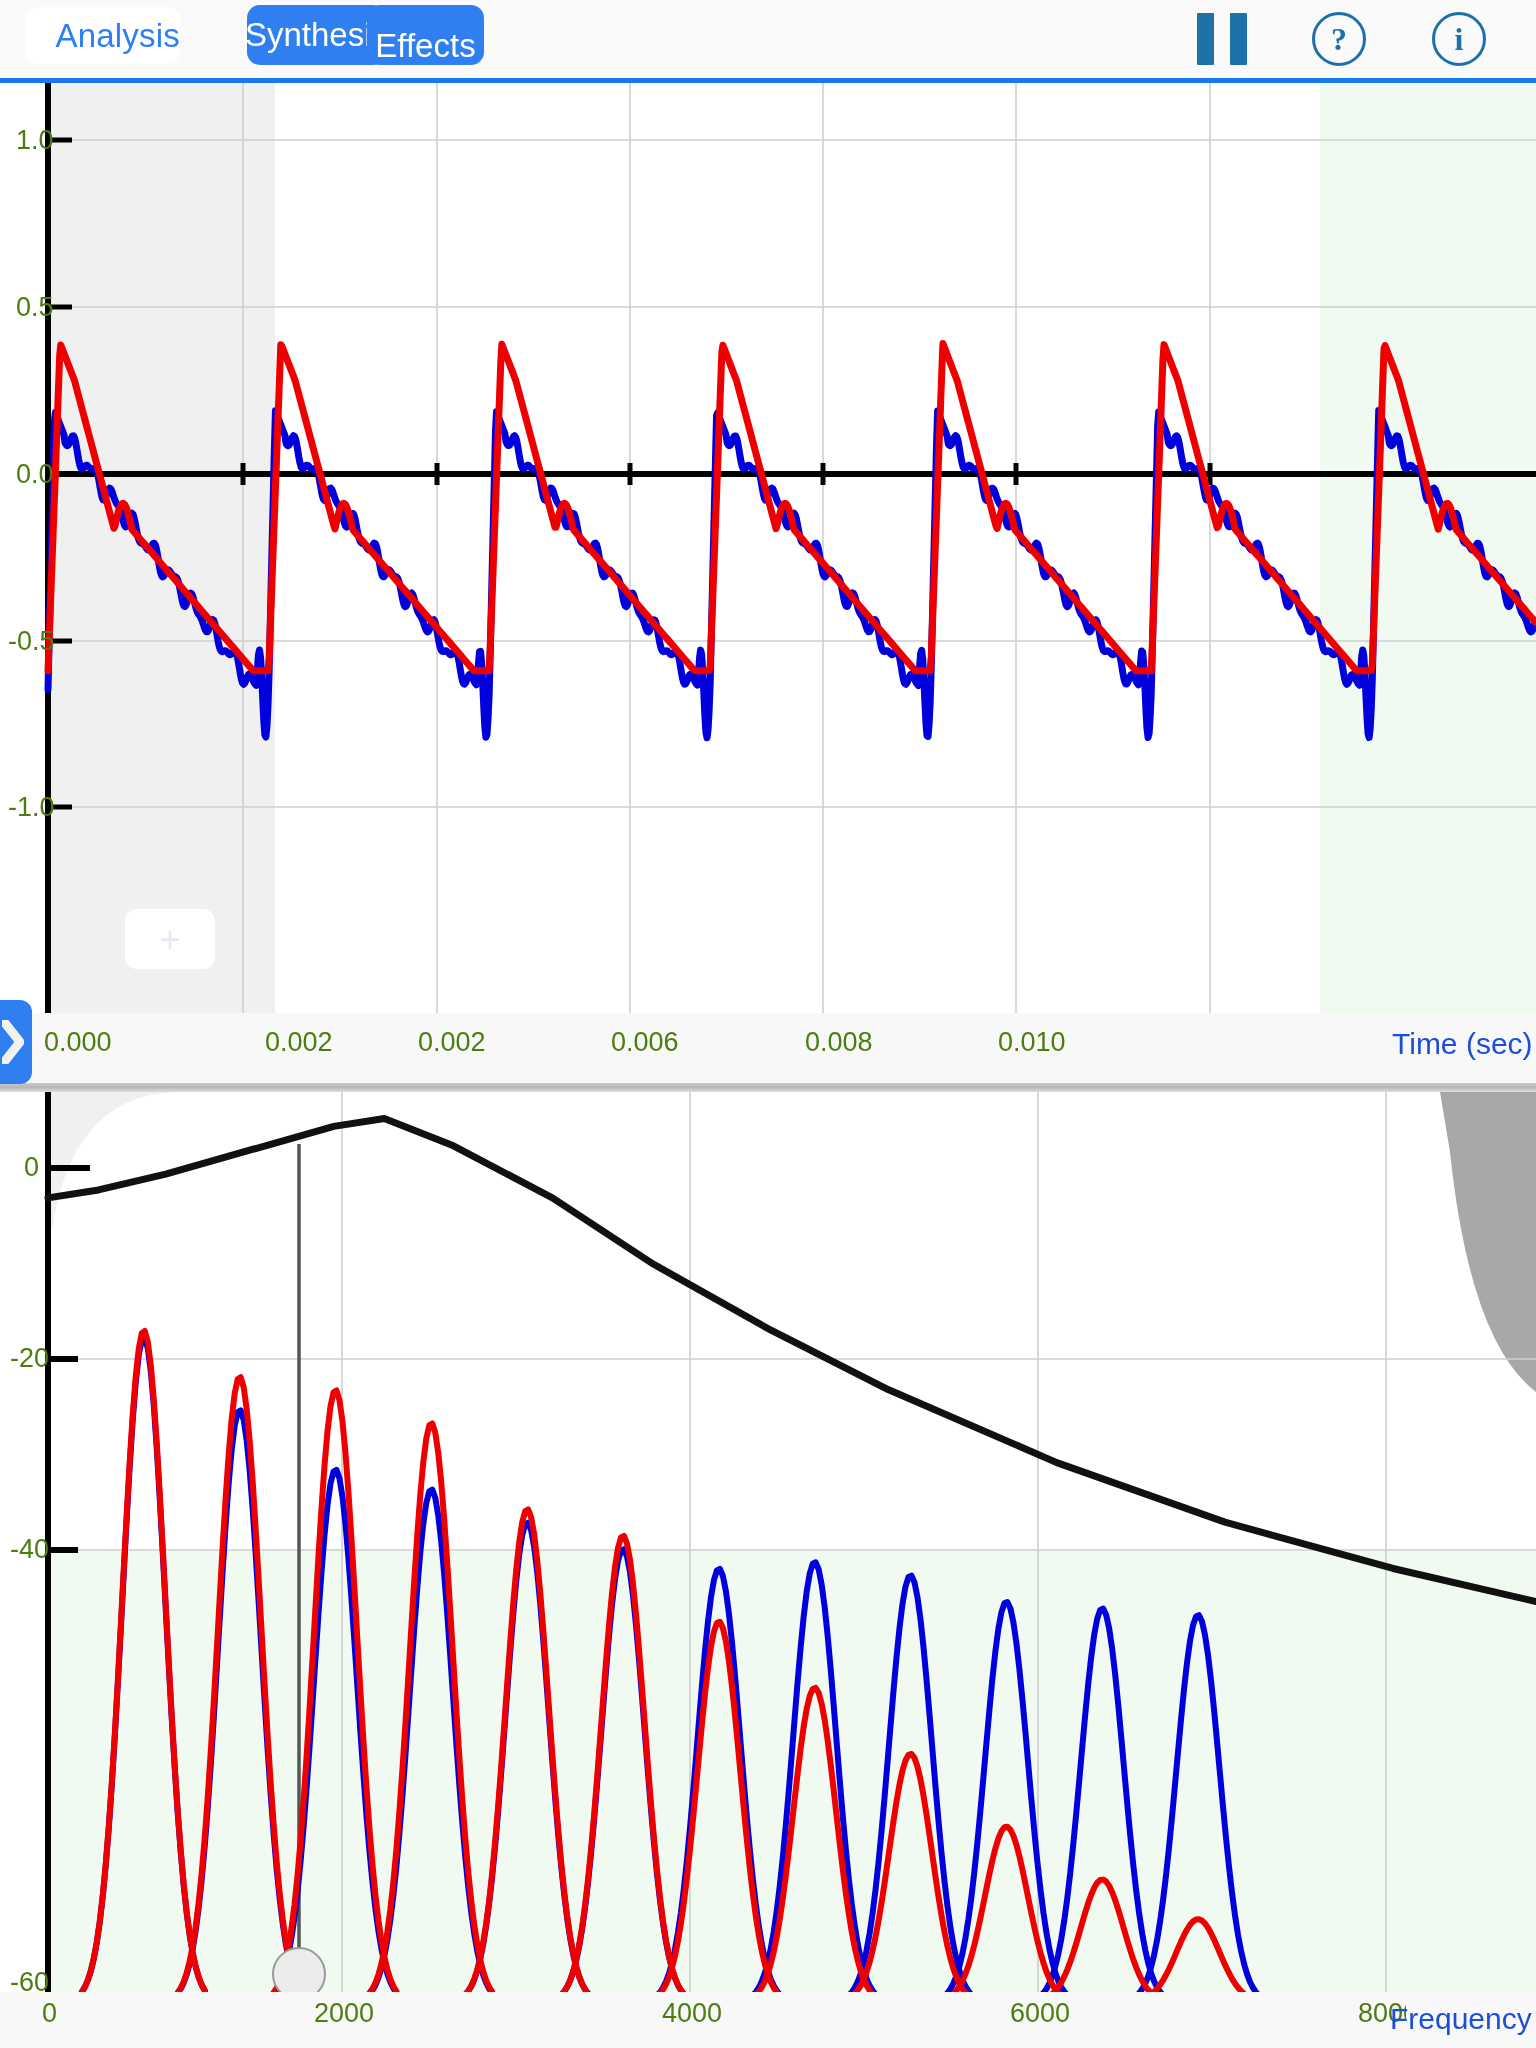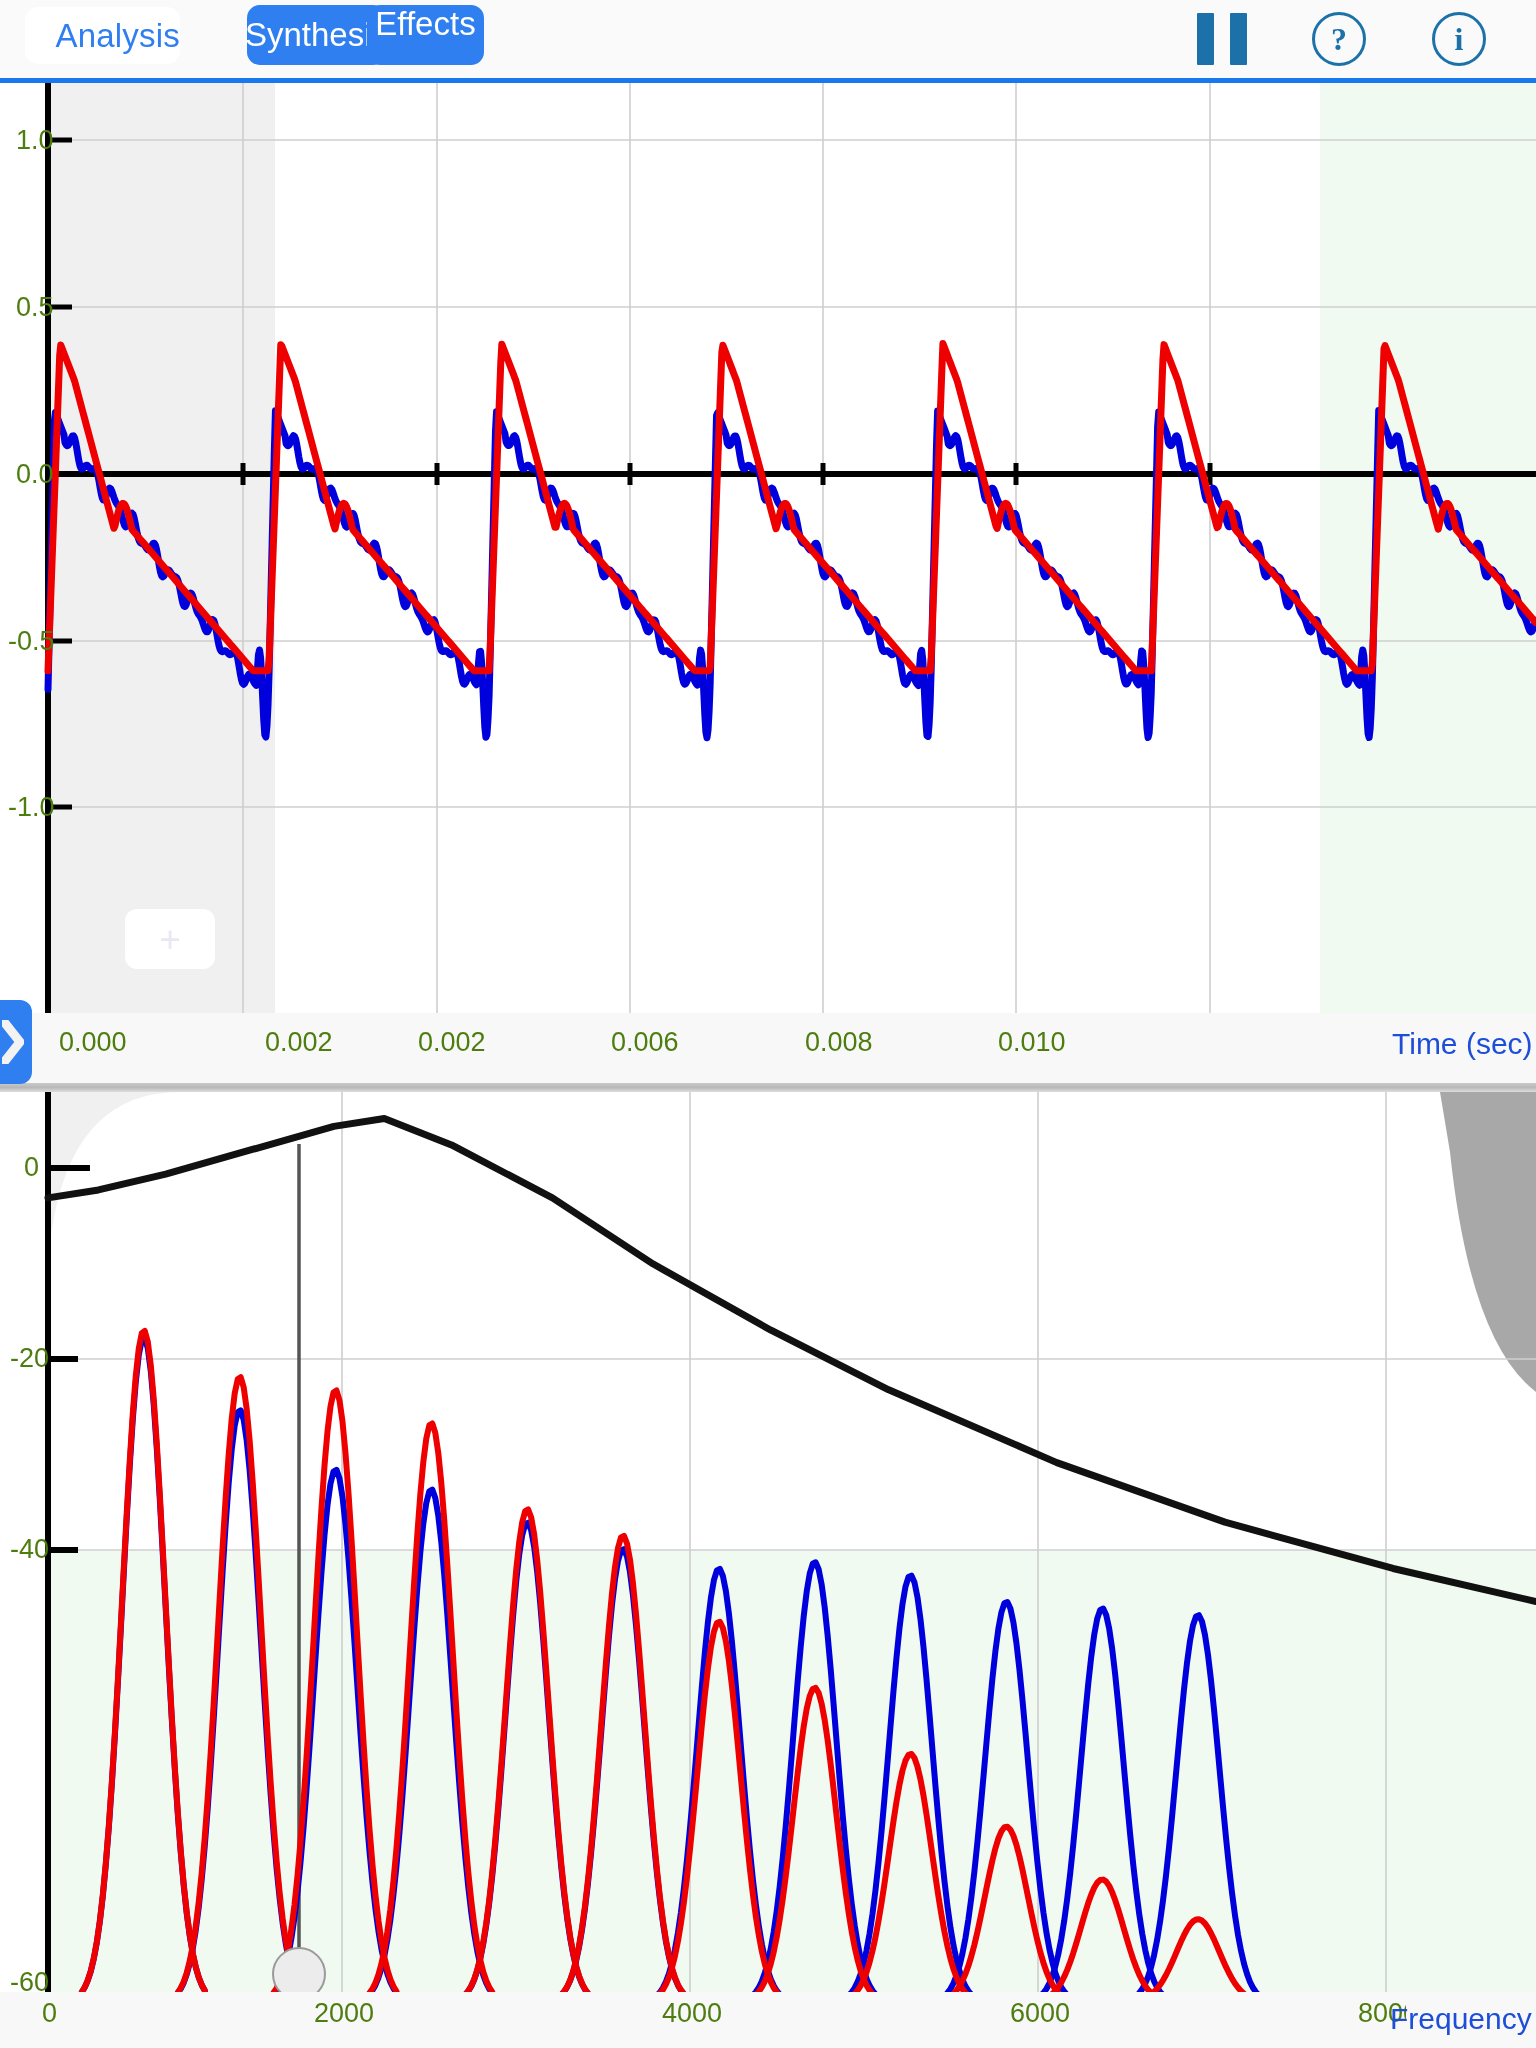--- a/index.html
+++ b/index.html
@@ -35,21 +35,21 @@
     position: absolute; left: 247px; top: 5px;
     width: 139px; height: 60px;
     background: #2f7ff0; border-radius: 13px;
     display: flex; align-items: center; justify-content: center;
     color: #ffffff; font-size: 33px;
   }
   .seg-effects {
     position: absolute; left: 367px; top: 5px;
     width: 117px; height: 60px;
     background: #2f7ff0; border-radius: 13px;
-    display: flex; align-items: flex-start; justify-content: center;
+    display: flex; align-items: flex-end; justify-content: center;
     color: #ffffff; font-size: 33px;
   }
 
   .pause-icon {
     position: absolute; left: 1197px; top: 13px; width: 50px; height: 52px;
     display: flex; justify-content: space-between; align-items: center;
   }
   .pause-icon span { width: 17px; height: 52px; background: #1c72a8; border-radius: 1px; }
 
   .circ-icon {
@@ -197,21 +197,21 @@
           <path d="M48.00 587.76 L49.06 559.09 L50.13 530.43 L51.19 501.76 L52.25 473.09 L53.31 444.43 L54.38 415.76 L55.44 387.09 L56.50 358.43 L57.57 329.76 L58.63 301.09 L59.69 272.43 L60.75 262.00 L61.82 264.76 L62.88 267.51 L63.94 270.27 L65.01 273.03 L66.07 275.78 L67.13 278.54 L68.19 281.30 L69.26 284.05 L70.32 286.81 L71.38 289.56 L72.45 292.32 L73.51 295.08 L74.57 297.94 L75.63 301.92 L76.70 305.90 L77.76 309.88 L78.82 313.86 L79.89 317.84 L80.95 321.83 L82.01 325.81 L83.07 329.79 L84.14 333.77 L85.20 337.75 L86.26 341.73 L87.33 345.72 L88.39 349.70 L89.45 353.68 L90.51 357.66 L91.58 361.64 L92.64 365.62 L93.70 369.60 L94.77 373.59 L95.83 377.57 L96.89 381.55 L97.95 385.53 L99.02 389.51 L100.08 393.49 L101.14 397.47 L102.21 401.46 L103.27 405.44 L104.33 409.42 L105.39 413.40 L106.46 417.38 L107.52 421.36 L108.58 425.35 L109.65 429.33 L110.71 433.31 L111.77 437.29 L112.83 441.27 L113.90 445.25 L114.96 442.90 L116.02 438.12 L117.09 433.62 L118.15 429.58 L119.21 426.15 L120.27 423.43 L121.34 421.53 L122.40 420.52 L123.46 420.44 L124.53 421.28 L125.59 423.01 L126.65 425.58 L127.71 428.89 L128.78 432.83 L129.84 437.25 L130.90 442.00 L131.97 446.53 L133.03 447.76 L134.09 449.00 L135.15 450.24 L136.22 451.48 L137.28 452.72 L138.34 453.95 L139.41 455.19 L140.47 456.43 L141.53 457.67 L142.59 458.90 L143.66 460.14 L144.72 461.38 L145.78 462.62 L146.85 463.86 L147.91 465.09 L148.97 466.33 L150.03 467.57 L151.10 468.81 L152.16 470.05 L153.22 471.28 L154.29 472.52 L155.35 473.76 L156.41 475.00 L157.47 476.24 L158.54 477.47 L159.60 478.71 L160.66 479.95 L161.73 481.19 L162.79 482.42 L163.85 483.66 L164.91 484.90 L165.98 486.14 L167.04 487.38 L168.10 488.61 L169.17 489.85 L170.23 491.09 L171.29 492.33 L172.35 493.57 L173.42 494.80 L174.48 496.04 L175.54 497.28 L176.61 498.52 L177.67 499.75 L178.73 500.99 L179.79 502.23 L180.86 503.47 L181.92 504.71 L182.98 505.94 L184.05 507.18 L185.11 508.42 L186.17 509.66 L187.23 510.90 L188.30 512.13 L189.36 513.37 L190.42 514.61 L191.49 515.85 L192.55 517.09 L193.61 518.32 L194.67 519.56 L195.74 520.80 L196.80 522.04 L197.86 523.27 L198.93 524.51 L199.99 525.75 L201.05 526.99 L202.11 528.23 L203.18 529.46 L204.24 530.70 L205.30 531.94 L206.37 533.18 L207.43 534.42 L208.49 535.65 L209.55 536.89 L210.62 538.13 L211.68 539.37 L212.74 540.61 L213.81 541.84 L214.87 543.08 L215.93 544.32 L216.99 545.56 L218.06 546.79 L219.12 548.03 L220.18 549.27 L221.25 550.51 L222.31 551.75 L223.37 552.98 L224.43 554.22 L225.50 555.46 L226.56 556.70 L227.62 557.94 L228.69 559.17 L229.75 560.41 L230.81 561.65 L231.87 562.89 L232.94 564.12 L234.00 565.36 L235.06 566.60 L236.13 567.84 L237.19 569.08 L238.25 570.31 L239.31 571.55 L240.38 572.79 L241.44 574.03 L242.50 575.27 L243.57 576.50 L244.63 577.74 L245.69 578.98 L246.75 580.22 L247.82 581.46 L248.88 582.69 L249.94 583.93 L251.01 585.17 L252.07 586.41 L253.13 587.64 L254.19 587.76 L255.26 587.76 L256.32 587.76 L257.38 587.76 L258.45 587.76 L259.51 587.76 L260.57 587.76 L261.63 587.76 L262.70 587.76 L263.76 587.76 L264.82 587.76 L265.89 587.76 L266.95 587.76 L268.01 587.76 L269.07 577.07 L270.14 548.40 L271.20 519.74 L272.26 491.07 L273.33 462.40 L274.39 433.74 L275.45 405.07 L276.51 376.40 L277.58 347.74 L278.64 319.07 L279.70 290.40 L280.77 261.74 L281.83 263.03 L282.89 265.78 L283.95 268.54 L285.02 271.30 L286.08 274.05 L287.14 276.81 L288.21 279.57 L289.27 282.32 L290.33 285.08 L291.39 287.84 L292.46 290.59 L293.52 293.35 L294.58 296.10 L295.65 299.42 L296.71 303.40 L297.77 307.39 L298.83 311.37 L299.90 315.35 L300.96 319.33 L302.02 323.31 L303.09 327.29 L304.15 331.27 L305.21 335.26 L306.27 339.24 L307.34 343.22 L308.40 347.20 L309.46 351.18 L310.53 355.16 L311.59 359.14 L312.65 363.13 L313.71 367.11 L314.78 371.09 L315.84 375.07 L316.90 379.05 L317.97 383.03 L319.03 387.01 L320.09 391.00 L321.15 394.98 L322.22 398.96 L323.28 402.94 L324.34 406.92 L325.41 410.90 L326.47 414.89 L327.53 418.87 L328.59 422.85 L329.66 426.83 L330.72 430.81 L331.78 434.79 L332.85 438.77 L333.91 442.76 L334.97 445.98 L336.03 441.09 L337.10 436.40 L338.16 432.05 L339.22 428.22 L340.29 425.04 L341.35 422.62 L342.41 421.05 L343.47 420.38 L344.54 420.64 L345.60 421.82 L346.66 423.88 L347.73 426.74 L348.79 430.30 L349.85 434.43 L350.91 438.99 L351.98 443.82 L353.04 446.99 L354.10 448.23 L355.17 449.46 L356.23 450.70 L357.29 451.94 L358.35 453.18 L359.42 454.41 L360.48 455.65 L361.54 456.89 L362.61 458.13 L363.67 459.37 L364.73 460.60 L365.79 461.84 L366.86 463.08 L367.92 464.32 L368.98 465.56 L370.05 466.79 L371.11 468.03 L372.17 469.27 L373.23 470.51 L374.30 471.75 L375.36 472.98 L376.42 474.22 L377.49 475.46 L378.55 476.70 L379.61 477.93 L380.67 479.17 L381.74 480.41 L382.80 481.65 L383.86 482.89 L384.93 484.12 L385.99 485.36 L387.05 486.60 L388.11 487.84 L389.18 489.08 L390.24 490.31 L391.30 491.55 L392.37 492.79 L393.43 494.03 L394.49 495.26 L395.55 496.50 L396.62 497.74 L397.68 498.98 L398.74 500.22 L399.81 501.45 L400.87 502.69 L401.93 503.93 L402.99 505.17 L404.06 506.41 L405.12 507.64 L406.18 508.88 L407.25 510.12 L408.31 511.36 L409.37 512.60 L410.43 513.83 L411.50 515.07 L412.56 516.31 L413.62 517.55 L414.69 518.78 L415.75 520.02 L416.81 521.26 L417.87 522.50 L418.94 523.74 L420.00 524.97 L421.06 526.21 L422.13 527.45 L423.19 528.69 L424.25 529.93 L425.31 531.16 L426.38 532.40 L427.44 533.64 L428.50 534.88 L429.57 536.12 L430.63 537.35 L431.69 538.59 L432.75 539.83 L433.82 541.07 L434.88 542.30 L435.94 543.54 L437.01 544.78 L438.07 546.02 L439.13 547.26 L440.19 548.49 L441.26 549.73 L442.32 550.97 L443.38 552.21 L444.45 553.45 L445.51 554.68 L446.57 555.92 L447.63 557.16 L448.70 558.40 L449.76 559.63 L450.82 560.87 L451.89 562.11 L452.95 563.35 L454.01 564.59 L455.07 565.82 L456.14 567.06 L457.20 568.30 L458.26 569.54 L459.33 570.78 L460.39 572.01 L461.45 573.25 L462.51 574.49 L463.58 575.73 L464.64 576.97 L465.70 578.20 L466.77 579.44 L467.83 580.68 L468.89 581.92 L469.95 583.15 L471.02 584.39 L472.08 585.63 L473.14 586.87 L474.21 587.76 L475.27 587.76 L476.33 587.76 L477.39 587.76 L478.46 587.76 L479.52 587.76 L480.58 587.76 L481.65 587.76 L482.71 587.76 L483.77 587.76 L484.83 587.76 L485.90 587.76 L486.96 587.76 L488.02 587.76 L489.09 587.76 L490.15 566.38 L491.21 537.71 L492.27 509.05 L493.34 480.38 L494.40 451.71 L495.46 423.05 L496.53 394.38 L497.59 365.71 L498.65 337.05 L499.71 308.38 L500.78 279.71 L501.84 261.30 L502.90 264.06 L503.97 266.81 L505.03 269.57 L506.09 272.33 L507.15 275.08 L508.22 277.84 L509.28 280.59 L510.34 283.35 L511.41 286.11 L512.47 288.86 L513.53 291.62 L514.59 294.38 L515.66 297.13 L516.72 300.91 L517.78 304.89 L518.85 308.87 L519.91 312.85 L520.97 316.83 L522.03 320.81 L523.10 324.80 L524.16 328.78 L525.22 332.76 L526.29 336.74 L527.35 340.72 L528.41 344.70 L529.47 348.68 L530.54 352.67 L531.60 356.65 L532.66 360.63 L533.73 364.61 L534.79 368.59 L535.85 372.57 L536.91 376.56 L537.98 380.54 L539.04 384.52 L540.10 388.50 L541.17 392.48 L542.23 396.46 L543.29 400.44 L544.35 404.43 L545.42 408.41 L546.48 412.39 L547.54 416.37 L548.61 420.35 L549.67 424.33 L550.73 428.31 L551.79 432.30 L552.86 436.28 L553.92 440.26 L554.98 444.24 L556.05 444.15 L557.11 439.31 L558.17 434.73 L559.23 430.56 L560.30 426.96 L561.36 424.05 L562.42 421.93 L563.49 420.69 L564.55 420.37 L565.61 420.98 L566.67 422.49 L567.74 424.85 L568.80 427.99 L569.86 431.78 L570.93 436.09 L571.99 440.77 L573.05 445.65 L574.11 447.45 L575.18 448.69 L576.24 449.92 L577.30 451.16 L578.37 452.40 L579.43 453.64 L580.49 454.88 L581.55 456.11 L582.62 457.35 L583.68 458.59 L584.74 459.83 L585.81 461.07 L586.87 462.30 L587.93 463.54 L588.99 464.78 L590.06 466.02 L591.12 467.26 L592.18 468.49 L593.25 469.73 L594.31 470.97 L595.37 472.21 L596.43 473.44 L597.50 474.68 L598.56 475.92 L599.62 477.16 L600.69 478.40 L601.75 479.63 L602.81 480.87 L603.87 482.11 L604.94 483.35 L606.00 484.59 L607.06 485.82 L608.13 487.06 L609.19 488.30 L610.25 489.54 L611.31 490.77 L612.38 492.01 L613.44 493.25 L614.50 494.49 L615.57 495.73 L616.63 496.96 L617.69 498.20 L618.75 499.44 L619.82 500.68 L620.88 501.92 L621.94 503.15 L623.01 504.39 L624.07 505.63 L625.13 506.87 L626.19 508.11 L627.26 509.34 L628.32 510.58 L629.38 511.82 L630.45 513.06 L631.51 514.29 L632.57 515.53 L633.63 516.77 L634.70 518.01 L635.76 519.25 L636.82 520.48 L637.89 521.72 L638.95 522.96 L640.01 524.20 L641.07 525.44 L642.14 526.67 L643.20 527.91 L644.26 529.15 L645.33 530.39 L646.39 531.63 L647.45 532.86 L648.51 534.10 L649.58 535.34 L650.64 536.58 L651.70 537.81 L652.77 539.05 L653.83 540.29 L654.89 541.53 L655.95 542.77 L657.02 544.00 L658.08 545.24 L659.14 546.48 L660.21 547.72 L661.27 548.96 L662.33 550.19 L663.39 551.43 L664.46 552.67 L665.52 553.91 L666.58 555.14 L667.65 556.38 L668.71 557.62 L669.77 558.86 L670.83 560.10 L671.90 561.33 L672.96 562.57 L674.02 563.81 L675.09 565.05 L676.15 566.29 L677.21 567.52 L678.27 568.76 L679.34 570.00 L680.40 571.24 L681.46 572.48 L682.53 573.71 L683.59 574.95 L684.65 576.19 L685.71 577.43 L686.78 578.66 L687.84 579.90 L688.90 581.14 L689.97 582.38 L691.03 583.62 L692.09 584.85 L693.15 586.09 L694.22 587.33 L695.28 587.76 L696.34 587.76 L697.41 587.76 L698.47 587.76 L699.53 587.76 L700.59 587.76 L701.66 587.76 L702.72 587.76 L703.78 587.76 L704.85 587.76 L705.91 587.76 L706.97 587.76 L708.03 587.76 L709.10 587.76 L710.16 584.36 L711.22 555.69 L712.29 527.03 L713.35 498.36 L714.41 469.69 L715.47 441.02 L716.54 412.36 L717.60 383.69 L718.66 355.02 L719.73 326.36 L720.79 297.69 L721.85 269.02 L722.91 262.33 L723.98 265.08 L725.04 267.84 L726.10 270.60 L727.17 273.35 L728.23 276.11 L729.29 278.87 L730.35 281.62 L731.42 284.38 L732.48 287.13 L733.54 289.89 L734.61 292.65 L735.67 295.40 L736.73 298.41 L737.79 302.39 L738.86 306.37 L739.92 310.35 L740.98 314.34 L742.05 318.32 L743.11 322.30 L744.17 326.28 L745.23 330.26 L746.30 334.24 L747.36 338.22 L748.42 342.21 L749.49 346.19 L750.55 350.17 L751.61 354.15 L752.67 358.13 L753.74 362.11 L754.80 366.10 L755.86 370.08 L756.93 374.06 L757.99 378.04 L759.05 382.02 L760.11 386.00 L761.18 389.98 L762.24 393.97 L763.30 397.95 L764.37 401.93 L765.43 405.91 L766.49 409.89 L767.55 413.87 L768.62 417.85 L769.68 421.84 L770.74 425.82 L771.81 429.80 L772.87 433.78 L773.93 437.76 L774.99 441.74 L776.06 445.73 L777.12 442.33 L778.18 437.56 L779.25 433.12 L780.31 429.14 L781.37 425.78 L782.43 423.16 L783.50 421.37 L784.56 420.46 L785.62 420.49 L786.69 421.44 L787.75 423.27 L788.81 425.94 L789.87 429.33 L790.94 433.33 L792.00 437.80 L793.06 442.57 L794.13 446.67 L795.19 447.91 L796.25 449.15 L797.31 450.39 L798.38 451.62 L799.44 452.86 L800.50 454.10 L801.57 455.34 L802.63 456.58 L803.69 457.81 L804.75 459.05 L805.82 460.29 L806.88 461.53 L807.94 462.77 L809.01 464.00 L810.07 465.24 L811.13 466.48 L812.19 467.72 L813.26 468.95 L814.32 470.19 L815.38 471.43 L816.45 472.67 L817.51 473.91 L818.57 475.14 L819.63 476.38 L820.70 477.62 L821.76 478.86 L822.82 480.10 L823.89 481.33 L824.95 482.57 L826.01 483.81 L827.07 485.05 L828.14 486.29 L829.20 487.52 L830.26 488.76 L831.33 490.00 L832.39 491.24 L833.45 492.47 L834.51 493.71 L835.58 494.95 L836.64 496.19 L837.70 497.43 L838.77 498.66 L839.83 499.90 L840.89 501.14 L841.95 502.38 L843.02 503.62 L844.08 504.85 L845.14 506.09 L846.21 507.33 L847.27 508.57 L848.33 509.80 L849.39 511.04 L850.46 512.28 L851.52 513.52 L852.58 514.76 L853.65 515.99 L854.71 517.23 L855.77 518.47 L856.83 519.71 L857.90 520.95 L858.96 522.18 L860.02 523.42 L861.09 524.66 L862.15 525.90 L863.21 527.14 L864.27 528.37 L865.34 529.61 L866.40 530.85 L867.46 532.09 L868.53 533.32 L869.59 534.56 L870.65 535.80 L871.71 537.04 L872.78 538.28 L873.84 539.51 L874.90 540.75 L875.97 541.99 L877.03 543.23 L878.09 544.47 L879.15 545.70 L880.22 546.94 L881.28 548.18 L882.34 549.42 L883.41 550.65 L884.47 551.89 L885.53 553.13 L886.59 554.37 L887.66 555.61 L888.72 556.84 L889.78 558.08 L890.85 559.32 L891.91 560.56 L892.97 561.80 L894.03 563.03 L895.10 564.27 L896.16 565.51 L897.22 566.75 L898.29 567.99 L899.35 569.22 L900.41 570.46 L901.47 571.70 L902.54 572.94 L903.60 574.17 L904.66 575.41 L905.73 576.65 L906.79 577.89 L907.85 579.13 L908.91 580.36 L909.98 581.60 L911.04 582.84 L912.10 584.08 L913.17 585.32 L914.23 586.55 L915.29 587.76 L916.35 587.76 L917.42 587.76 L918.48 587.76 L919.54 587.76 L920.61 587.76 L921.67 587.76 L922.73 587.76 L923.79 587.76 L924.86 587.76 L925.92 587.76 L926.98 587.76 L928.05 587.76 L929.11 587.76 L930.17 587.76 L931.23 573.67 L932.30 545.00 L933.36 516.34 L934.42 487.67 L935.49 459.00 L936.55 430.34 L937.61 401.67 L938.67 373.00 L939.74 344.34 L940.80 315.67 L941.86 287.00 L942.93 260.60 L943.99 263.35 L945.05 266.11 L946.11 268.87 L947.18 271.62 L948.24 274.38 L949.30 277.14 L950.37 279.89 L951.43 282.65 L952.49 285.41 L953.55 288.16 L954.62 290.92 L955.68 293.68 L956.74 296.43 L957.81 299.89 L958.87 303.88 L959.93 307.86 L960.99 311.84 L962.06 315.82 L963.12 319.80 L964.18 323.78 L965.25 327.76 L966.31 331.75 L967.37 335.73 L968.43 339.71 L969.50 343.69 L970.56 347.67 L971.62 351.65 L972.69 355.64 L973.75 359.62 L974.81 363.60 L975.87 367.58 L976.94 371.56 L978.00 375.54 L979.06 379.52 L980.13 383.51 L981.19 387.49 L982.25 391.47 L983.31 395.45 L984.38 399.43 L985.44 403.41 L986.50 407.39 L987.57 411.38 L988.63 415.36 L989.69 419.34 L990.75 423.32 L991.82 427.30 L992.88 431.28 L993.94 435.27 L995.01 439.25 L996.07 443.23 L997.13 445.40 L998.19 440.52 L999.26 435.86 L1000.32 431.57 L1001.38 427.81 L1002.45 424.71 L1003.51 422.39 L1004.57 420.92 L1005.63 420.36 L1006.70 420.73 L1007.76 422.02 L1008.82 424.18 L1009.89 427.12 L1010.95 430.76 L1012.01 434.95 L1013.07 439.55 L1014.14 444.40 L1015.20 447.13 L1016.26 448.37 L1017.33 449.61 L1018.39 450.85 L1019.45 452.09 L1020.51 453.32 L1021.58 454.56 L1022.64 455.80 L1023.70 457.04 L1024.77 458.28 L1025.83 459.51 L1026.89 460.75 L1027.95 461.99 L1029.02 463.23 L1030.08 464.46 L1031.14 465.70 L1032.21 466.94 L1033.27 468.18 L1034.33 469.42 L1035.39 470.65 L1036.46 471.89 L1037.52 473.13 L1038.58 474.37 L1039.65 475.61 L1040.71 476.84 L1041.77 478.08 L1042.83 479.32 L1043.90 480.56 L1044.96 481.80 L1046.02 483.03 L1047.09 484.27 L1048.15 485.51 L1049.21 486.75 L1050.27 487.98 L1051.34 489.22 L1052.40 490.46 L1053.46 491.70 L1054.53 492.94 L1055.59 494.17 L1056.65 495.41 L1057.71 496.65 L1058.78 497.89 L1059.84 499.13 L1060.90 500.36 L1061.97 501.60 L1063.03 502.84 L1064.09 504.08 L1065.15 505.31 L1066.22 506.55 L1067.28 507.79 L1068.34 509.03 L1069.41 510.27 L1070.47 511.50 L1071.53 512.74 L1072.59 513.98 L1073.66 515.22 L1074.72 516.46 L1075.78 517.69 L1076.85 518.93 L1077.91 520.17 L1078.97 521.41 L1080.03 522.65 L1081.10 523.88 L1082.16 525.12 L1083.22 526.36 L1084.29 527.60 L1085.35 528.83 L1086.41 530.07 L1087.47 531.31 L1088.54 532.55 L1089.60 533.79 L1090.66 535.02 L1091.73 536.26 L1092.79 537.50 L1093.85 538.74 L1094.91 539.98 L1095.98 541.21 L1097.04 542.45 L1098.10 543.69 L1099.17 544.93 L1100.23 546.17 L1101.29 547.40 L1102.35 548.64 L1103.42 549.88 L1104.48 551.12 L1105.54 552.35 L1106.61 553.59 L1107.67 554.83 L1108.73 556.07 L1109.79 557.31 L1110.86 558.54 L1111.92 559.78 L1112.98 561.02 L1114.05 562.26 L1115.11 563.50 L1116.17 564.73 L1117.23 565.97 L1118.30 567.21 L1119.36 568.45 L1120.42 569.68 L1121.49 570.92 L1122.55 572.16 L1123.61 573.40 L1124.67 574.64 L1125.74 575.87 L1126.80 577.11 L1127.86 578.35 L1128.93 579.59 L1129.99 580.83 L1131.05 582.06 L1132.11 583.30 L1133.18 584.54 L1134.24 585.78 L1135.30 587.02 L1136.37 587.76 L1137.43 587.76 L1138.49 587.76 L1139.55 587.76 L1140.62 587.76 L1141.68 587.76 L1142.74 587.76 L1143.81 587.76 L1144.87 587.76 L1145.93 587.76 L1146.99 587.76 L1148.06 587.76 L1149.12 587.76 L1150.18 587.76 L1151.25 587.76 L1152.31 562.98 L1153.37 534.31 L1154.43 505.65 L1155.50 476.98 L1156.56 448.31 L1157.62 419.65 L1158.69 390.98 L1159.75 362.31 L1160.81 333.65 L1161.87 304.98 L1162.94 276.31 L1164.00 261.63 L1165.06 264.38 L1166.13 267.14 L1167.19 269.90 L1168.25 272.65 L1169.31 275.41 L1170.38 278.16 L1171.44 280.92 L1172.50 283.68 L1173.57 286.43 L1174.63 289.19 L1175.69 291.95 L1176.75 294.70 L1177.82 297.46 L1178.88 301.38 L1179.94 305.36 L1181.01 309.34 L1182.07 313.32 L1183.13 317.31 L1184.19 321.29 L1185.26 325.27 L1186.32 329.25 L1187.38 333.23 L1188.45 337.21 L1189.51 341.19 L1190.57 345.18 L1191.63 349.16 L1192.70 353.14 L1193.76 357.12 L1194.82 361.10 L1195.89 365.08 L1196.95 369.06 L1198.01 373.05 L1199.07 377.03 L1200.14 381.01 L1201.20 384.99 L1202.26 388.97 L1203.33 392.95 L1204.39 396.93 L1205.45 400.92 L1206.51 404.90 L1207.58 408.88 L1208.64 412.86 L1209.70 416.84 L1210.77 420.82 L1211.83 424.81 L1212.89 428.79 L1213.95 432.77 L1215.02 436.75 L1216.08 440.73 L1217.14 444.71 L1218.21 443.57 L1219.27 438.75 L1220.33 434.21 L1221.39 430.10 L1222.46 426.57 L1223.52 423.75 L1224.58 421.74 L1225.65 420.61 L1226.71 420.39 L1227.77 421.11 L1228.83 422.73 L1229.90 425.19 L1230.96 428.40 L1232.02 432.26 L1233.09 436.63 L1234.15 441.34 L1235.21 446.23 L1236.27 447.60 L1237.34 448.83 L1238.40 450.07 L1239.46 451.31 L1240.53 452.55 L1241.59 453.79 L1242.65 455.02 L1243.71 456.26 L1244.78 457.50 L1245.84 458.74 L1246.90 459.97 L1247.97 461.21 L1249.03 462.45 L1250.09 463.69 L1251.15 464.93 L1252.22 466.16 L1253.28 467.40 L1254.34 468.64 L1255.41 469.88 L1256.47 471.12 L1257.53 472.35 L1258.59 473.59 L1259.66 474.83 L1260.72 476.07 L1261.78 477.31 L1262.85 478.54 L1263.91 479.78 L1264.97 481.02 L1266.03 482.26 L1267.10 483.49 L1268.16 484.73 L1269.22 485.97 L1270.29 487.21 L1271.35 488.45 L1272.41 489.68 L1273.47 490.92 L1274.54 492.16 L1275.60 493.40 L1276.66 494.64 L1277.73 495.87 L1278.79 497.11 L1279.85 498.35 L1280.91 499.59 L1281.98 500.82 L1283.04 502.06 L1284.10 503.30 L1285.17 504.54 L1286.23 505.78 L1287.29 507.01 L1288.35 508.25 L1289.42 509.49 L1290.48 510.73 L1291.54 511.97 L1292.61 513.20 L1293.67 514.44 L1294.73 515.68 L1295.79 516.92 L1296.86 518.16 L1297.92 519.39 L1298.98 520.63 L1300.05 521.87 L1301.11 523.11 L1302.17 524.34 L1303.23 525.58 L1304.30 526.82 L1305.36 528.06 L1306.42 529.30 L1307.49 530.53 L1308.55 531.77 L1309.61 533.01 L1310.67 534.25 L1311.74 535.49 L1312.80 536.72 L1313.86 537.96 L1314.93 539.20 L1315.99 540.44 L1317.05 541.68 L1318.11 542.91 L1319.18 544.15 L1320.24 545.39 L1321.30 546.63 L1322.37 547.86 L1323.43 549.10 L1324.49 550.34 L1325.55 551.58 L1326.62 552.82 L1327.68 554.05 L1328.74 555.29 L1329.81 556.53 L1330.87 557.77 L1331.93 559.01 L1332.99 560.24 L1334.06 561.48 L1335.12 562.72 L1336.18 563.96 L1337.25 565.19 L1338.31 566.43 L1339.37 567.67 L1340.43 568.91 L1341.50 570.15 L1342.56 571.38 L1343.62 572.62 L1344.69 573.86 L1345.75 575.10 L1346.81 576.34 L1347.87 577.57 L1348.94 578.81 L1350.00 580.05 L1351.06 581.29 L1352.13 582.53 L1353.19 583.76 L1354.25 585.00 L1355.31 586.24 L1356.38 587.48 L1357.44 587.76 L1358.50 587.76 L1359.57 587.76 L1360.63 587.76 L1361.69 587.76 L1362.75 587.76 L1363.82 587.76 L1364.88 587.76 L1365.94 587.76 L1367.01 587.76 L1368.07 587.76 L1369.13 587.76 L1370.19 587.76 L1371.26 587.76 L1372.32 580.96 L1373.38 552.29 L1374.45 523.62 L1375.51 494.96 L1376.57 466.29 L1377.63 437.62 L1378.70 408.96 L1379.76 380.29 L1380.82 351.62 L1381.89 322.96 L1382.95 294.29 L1384.01 265.62 L1385.07 262.65 L1386.14 265.41 L1387.20 268.17 L1388.26 270.92 L1389.33 273.68 L1390.39 276.44 L1391.45 279.19 L1392.51 281.95 L1393.58 284.71 L1394.64 287.46 L1395.70 290.22 L1396.77 292.97 L1397.83 295.73 L1398.89 298.88 L1399.95 302.86 L1401.02 306.85 L1402.08 310.83 L1403.14 314.81 L1404.21 318.79 L1405.27 322.77 L1406.33 326.75 L1407.39 330.73 L1408.46 334.72 L1409.52 338.70 L1410.58 342.68 L1411.65 346.66 L1412.71 350.64 L1413.77 354.62 L1414.83 358.60 L1415.90 362.59 L1416.96 366.57 L1418.02 370.55 L1419.09 374.53 L1420.15 378.51 L1421.21 382.49 L1422.27 386.48 L1423.34 390.46 L1424.40 394.44 L1425.46 398.42 L1426.53 402.40 L1427.59 406.38 L1428.65 410.36 L1429.71 414.35 L1430.78 418.33 L1431.84 422.31 L1432.90 426.29 L1433.97 430.27 L1435.03 434.25 L1436.09 438.23 L1437.15 442.22 L1438.22 446.20 L1439.28 441.75 L1440.34 437.02 L1441.41 432.62 L1442.47 428.71 L1443.53 425.43 L1444.59 422.90 L1445.66 421.21 L1446.72 420.42 L1447.78 420.55 L1448.85 421.61 L1449.91 423.55 L1450.97 426.30 L1452.03 429.78 L1453.10 433.84 L1454.16 438.35 L1455.22 443.15 L1456.29 446.82 L1457.35 448.06 L1458.41 449.30 L1459.47 450.53 L1460.54 451.77 L1461.60 453.01 L1462.66 454.25 L1463.73 455.48 L1464.79 456.72 L1465.85 457.96 L1466.91 459.20 L1467.98 460.44 L1469.04 461.67 L1470.10 462.91 L1471.17 464.15 L1472.23 465.39 L1473.29 466.63 L1474.35 467.86 L1475.42 469.10 L1476.48 470.34 L1477.54 471.58 L1478.61 472.82 L1479.67 474.05 L1480.73 475.29 L1481.79 476.53 L1482.86 477.77 L1483.92 479.00 L1484.98 480.24 L1486.05 481.48 L1487.11 482.72 L1488.17 483.96 L1489.23 485.19 L1490.30 486.43 L1491.36 487.67 L1492.42 488.91 L1493.49 490.15 L1494.55 491.38 L1495.61 492.62 L1496.67 493.86 L1497.74 495.10 L1498.80 496.33 L1499.86 497.57 L1500.93 498.81 L1501.99 500.05 L1503.05 501.29 L1504.11 502.52 L1505.18 503.76 L1506.24 505.00 L1507.30 506.24 L1508.37 507.48 L1509.43 508.71 L1510.49 509.95 L1511.55 511.19 L1512.62 512.43 L1513.68 513.67 L1514.74 514.90 L1515.81 516.14 L1516.87 517.38 L1517.93 518.62 L1518.99 519.85 L1520.06 521.09 L1521.12 522.33 L1522.18 523.57 L1523.25 524.81 L1524.31 526.04 L1525.37 527.28 L1526.43 528.52 L1527.50 529.76 L1528.56 531.00 L1529.62 532.23 L1530.69 533.47 L1531.75 534.71 L1532.81 535.95 L1533.87 537.19 L1534.94 538.42 L1536.00 539.66 " fill="none" stroke="#ee0000" stroke-width="7" stroke-linejoin="round" stroke-linecap="round"></path>
         </g>
     </svg>
 
     <div id="add-partial-button">
       <span>+</span>
     </div>
   </div>
 
   <div id="wave-xaxis">
-    <div class="axis-label" style="left:44px;  top:14px;margin-left:15px;">0.000</div>
+    <div class="axis-label" style="left:44px;  top:14px;">0.000</div>
     <div class="axis-label" style="left:225px; top:14px;margin-left:40px;">0.002</div>
     <div class="axis-label" style="left:418px; top:14px;">0.002</div>
     <div class="axis-label" style="left:611px; top:14px;">0.006</div>
     <div class="axis-label" style="left:805px; top:14px;">0.008</div>
     <div class="axis-label" style="left:998px; top:14px;">0.010</div>
     <div class="axis-title" style="left:1392px; top:14px;">Time (sec)</div>
   </div>
 
   <div class="axis-label" style="left:16px;  top:125px;">1.0</div>
   <div class="axis-label" style="left:16px;  top:292px;">0.5</div>

